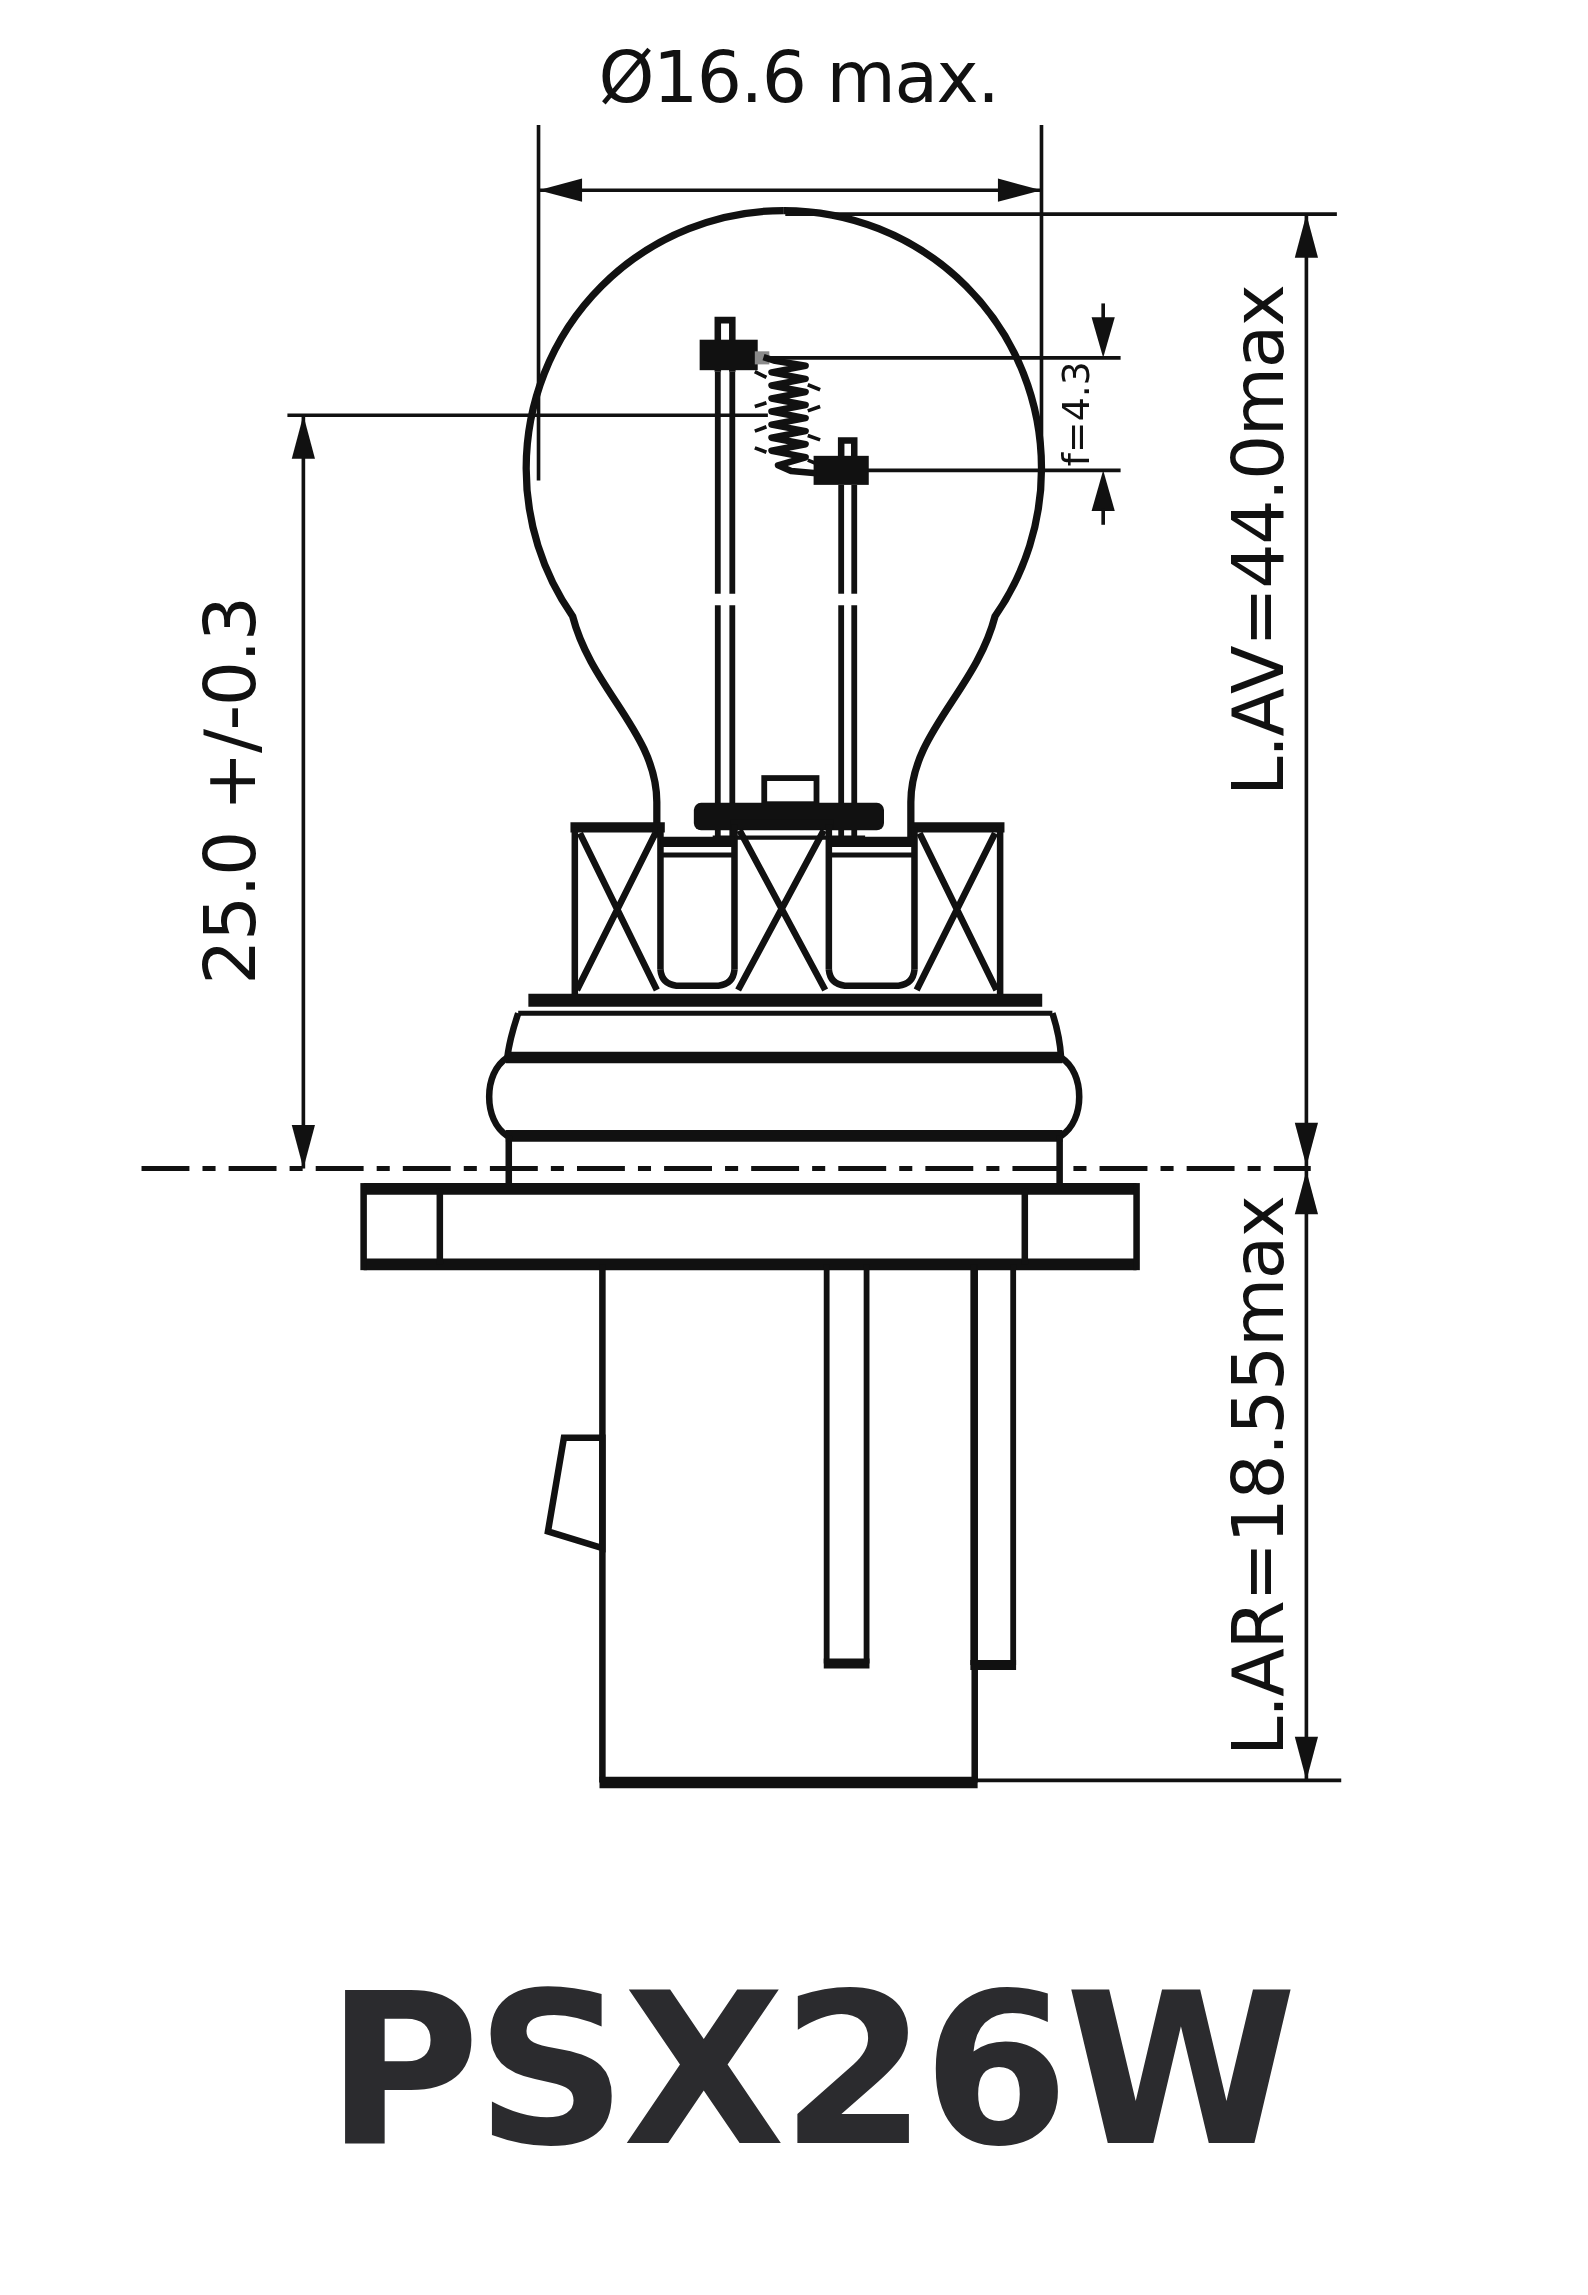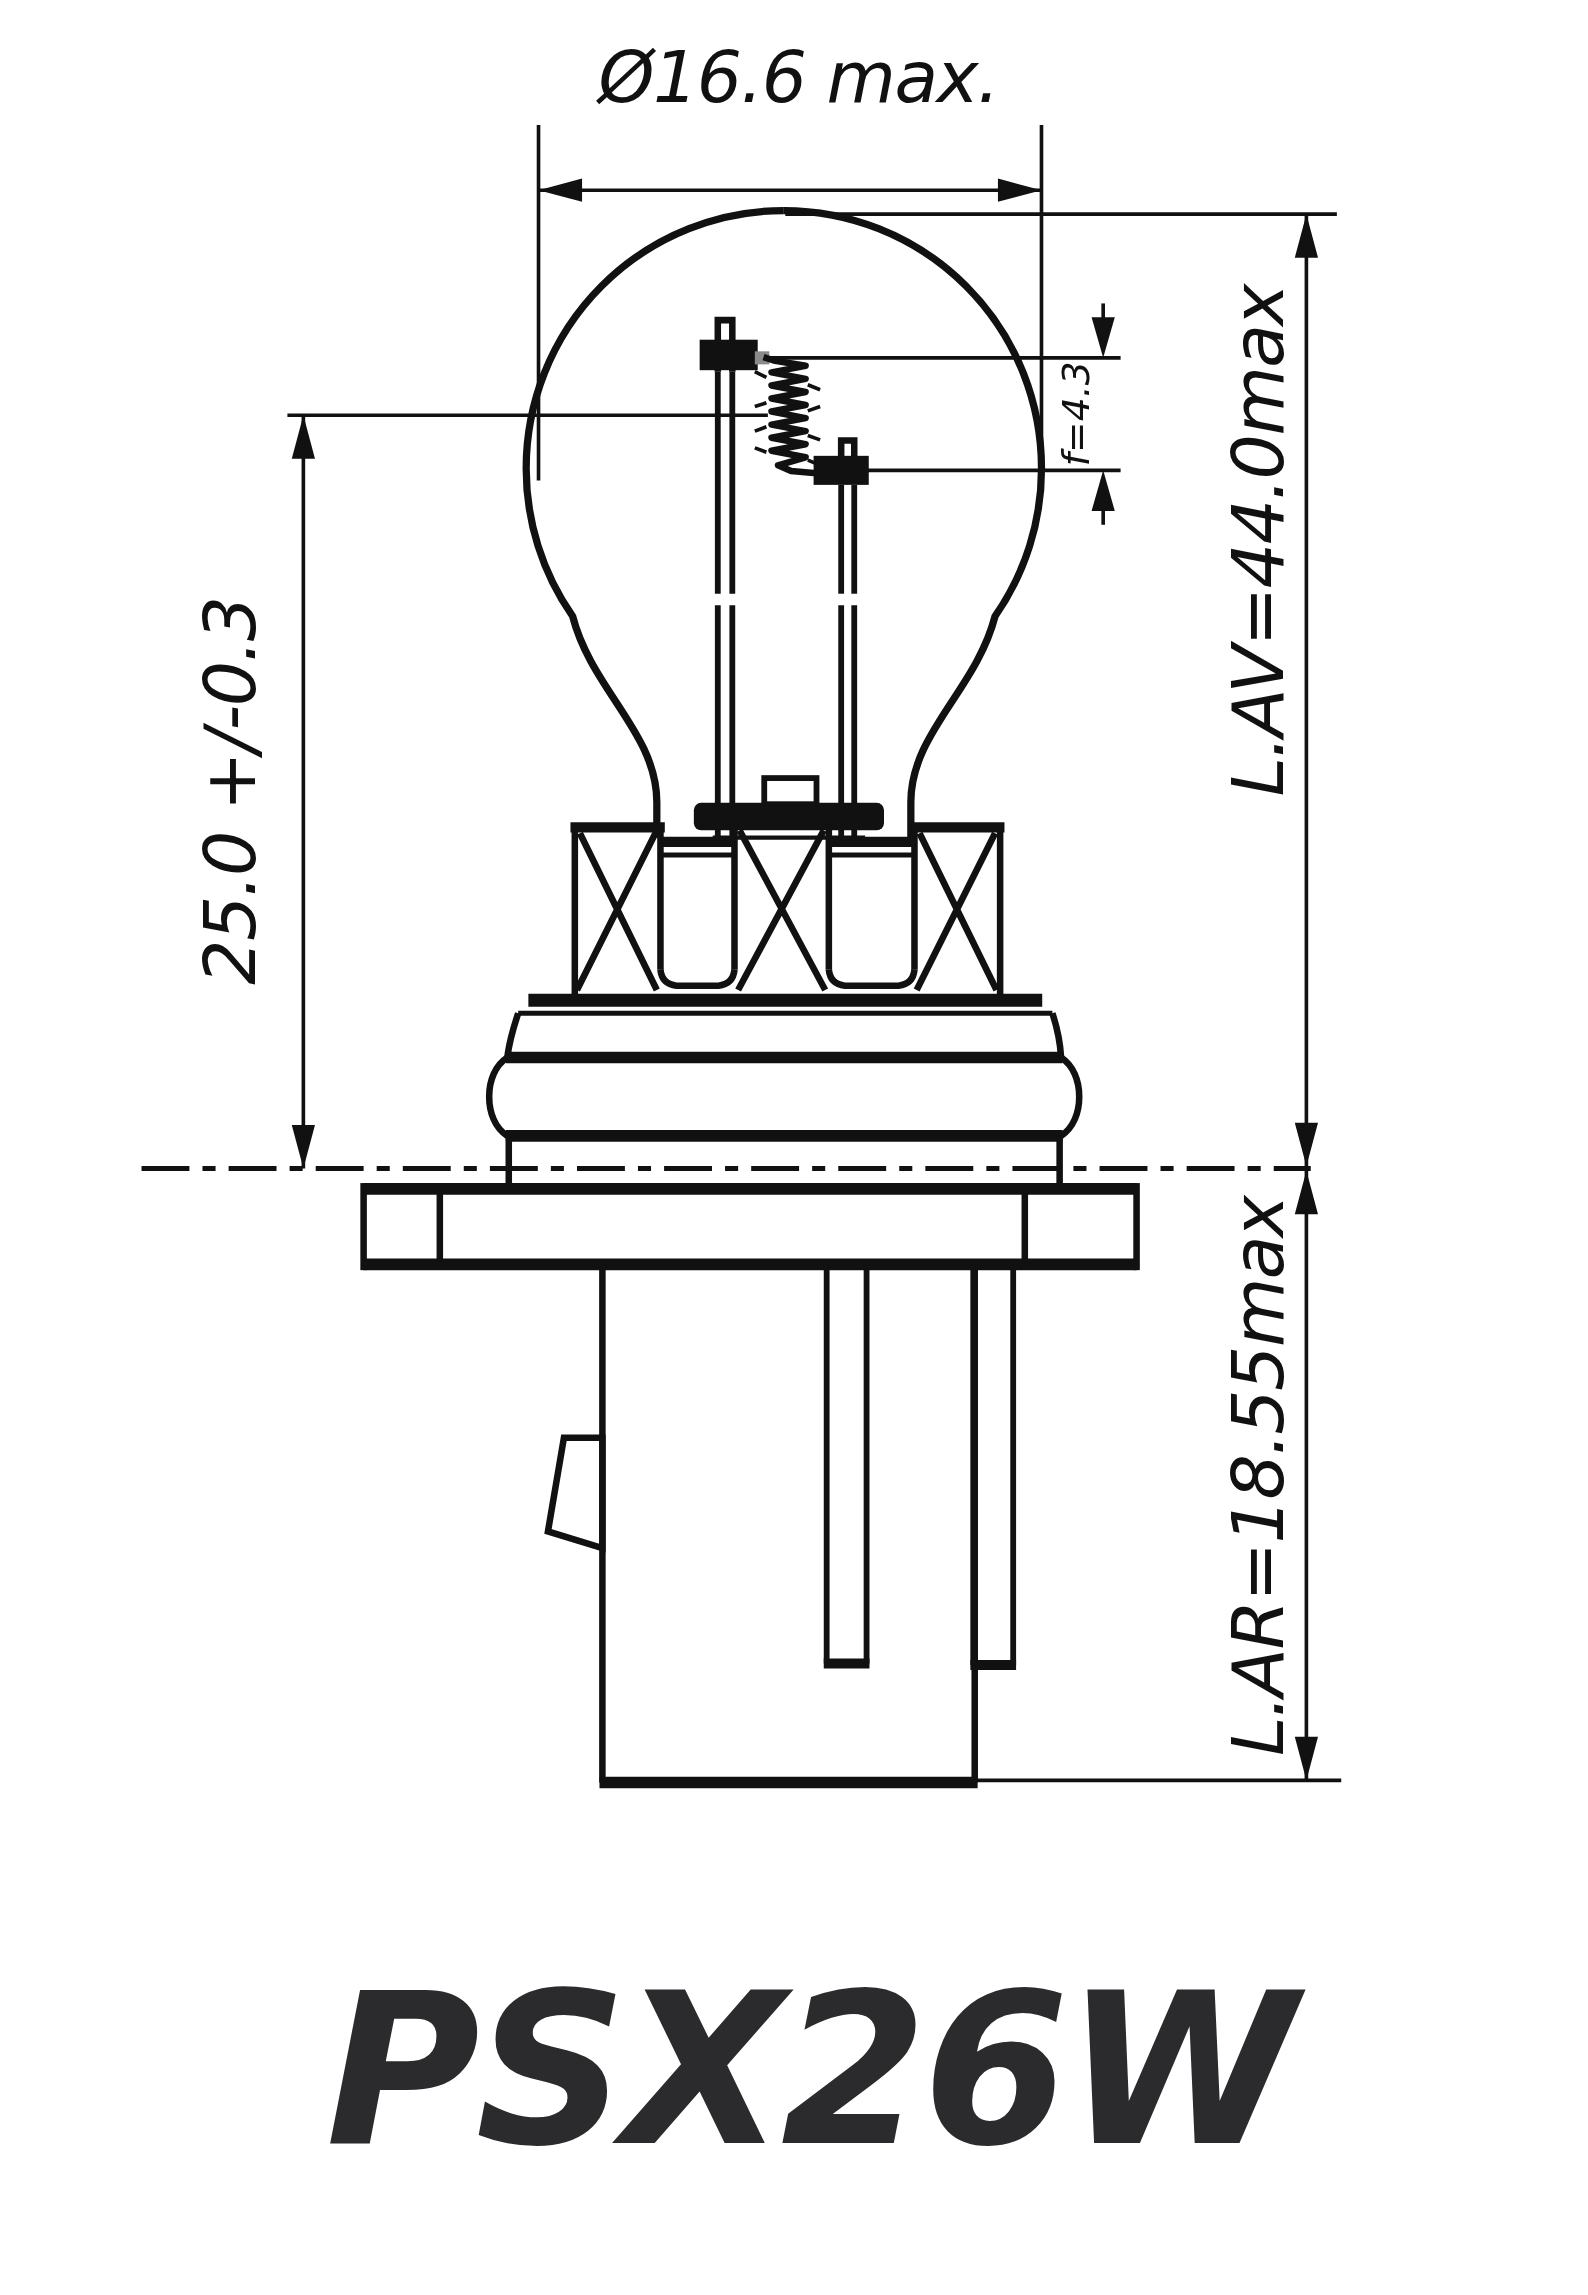--- a/index.html
+++ b/index.html
@@ -6,21 +6,20 @@
     margin: 0;
     padding: 0;
     background: #ffffff;
   }
   .stage {
     width: 1588px;
     height: 2295px;
     position: relative;
     background: #ffffff;
     font-family: "DejaVu Sans", "Liberation Sans", sans-serif;
-    font-style: italic;
   }
   svg { display: block; }
   .ink-line   { stroke: #111111; fill: none; }
   .ink-fill   { fill: #111111; stroke: none; }
   .white-fill { fill: #ffffff; stroke: #111111; }
   .dim-text {
     font-family: "DejaVu Sans", "Liberation Sans", sans-serif;
     font-size: 98px;
     fill: #111111;
     letter-spacing: -2px;

